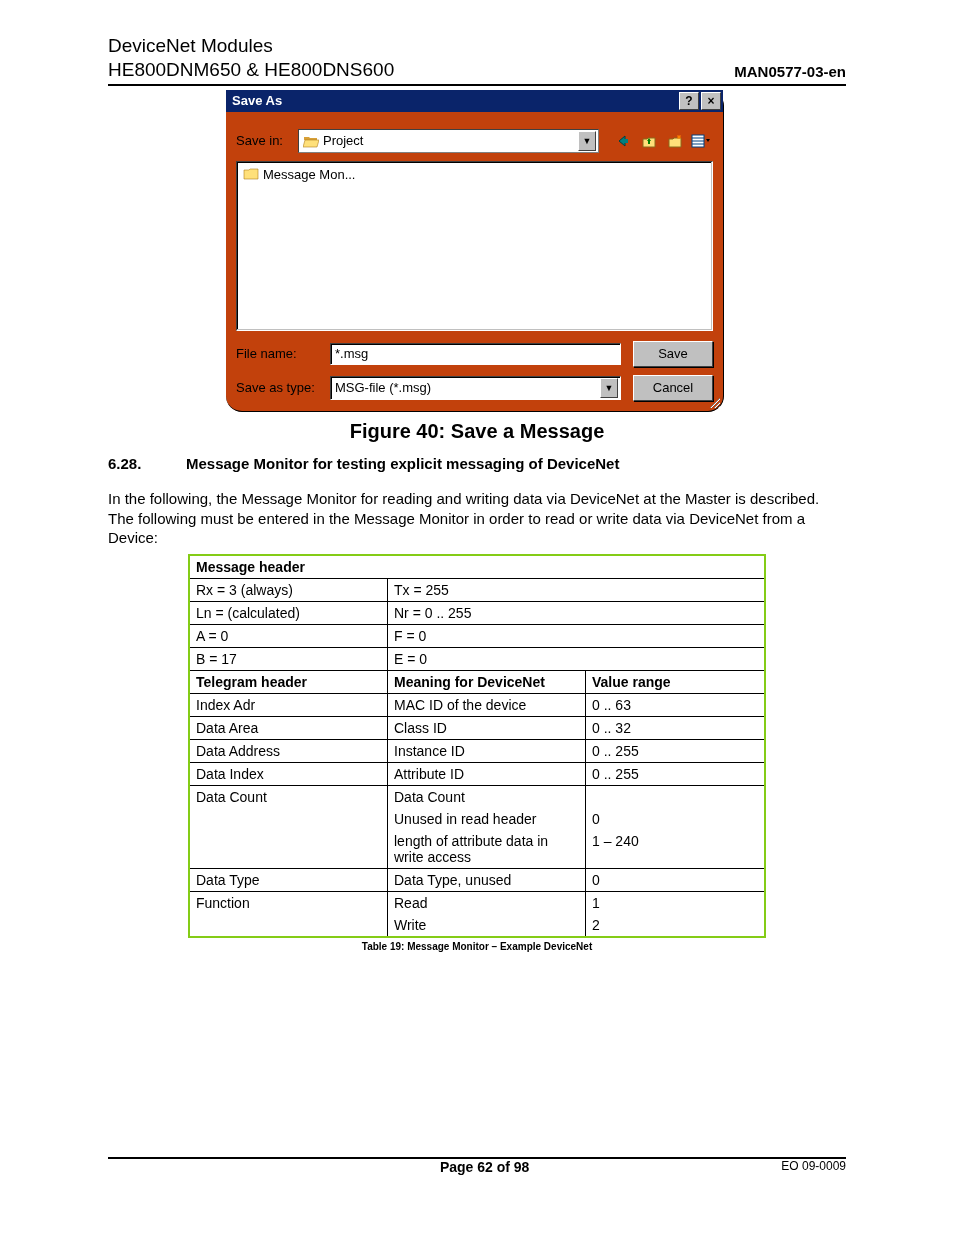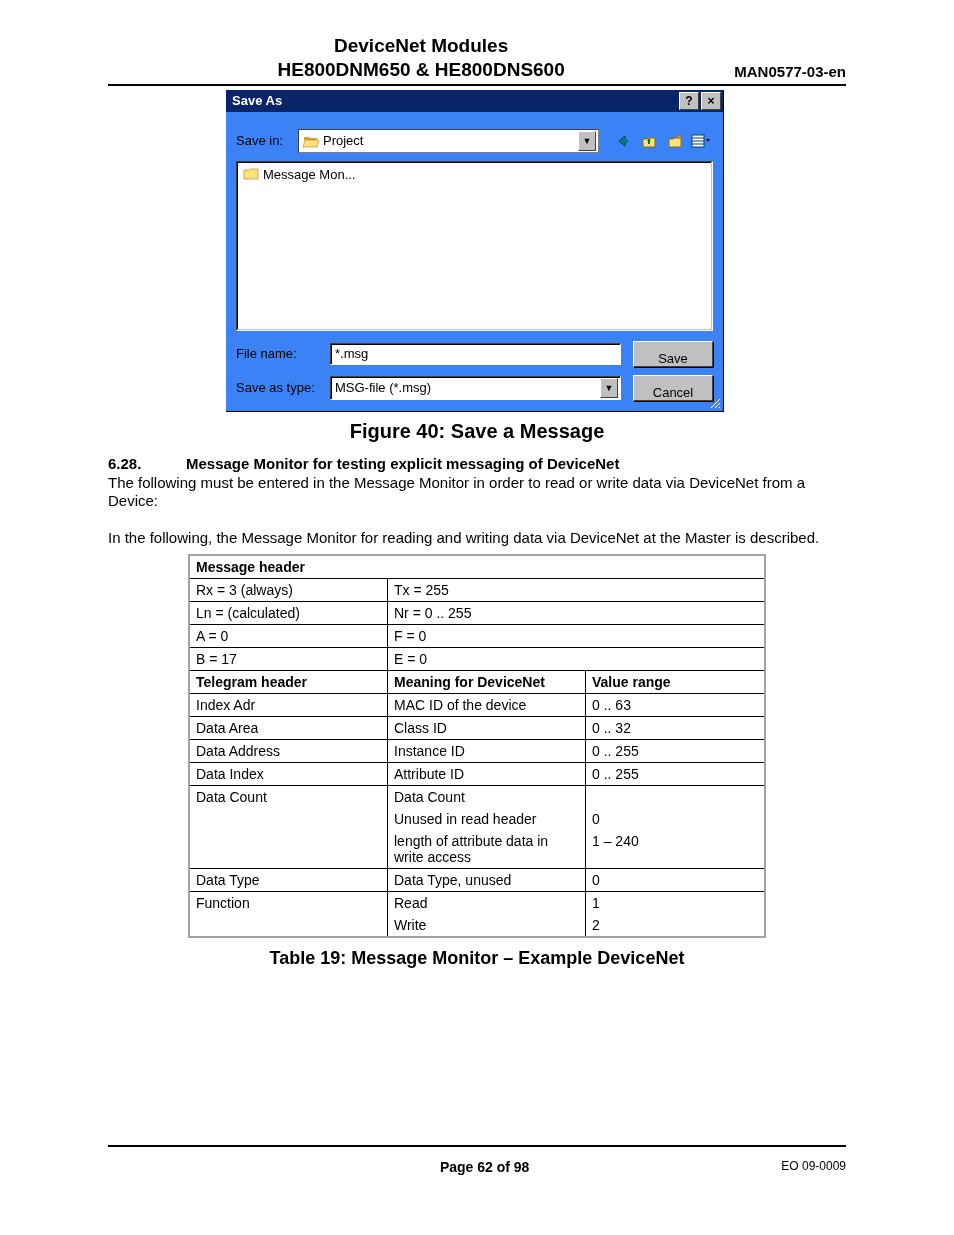--- a/index.html
+++ b/index.html
@@ -19,22 +19,22 @@
   }
   
   .header {
     display: flex;
     align-items: flex-end;
     border-bottom: 2.5px solid #000;
     padding-bottom: 2px;
   }
   .header .titles {
     flex: 1;
-    text-align: center;
-    font-weight: bold;
+    text-align: left;
+    font-weight: normal;
     font-size: 19px;
     line-height: 1.25;
   }
   .header .manual {
     font-weight: bold;
     font-size: 15px;
     padding-bottom: 2px;
     white-space: nowrap;
   }
 
@@ -42,26 +42,27 @@
   .body-text {
     font-size: 15px;
     line-height: 1.25;
     margin-top: 110px;
   }
 
   
   .saveas {
     width: 497px;
     margin: 4px 0 8px 118px;
-    background: #3b82f6;
+    background: #c2410c;
     border-right: 1px solid #000;
     border-bottom: 1px solid #000;
     font-family: Tahoma, Arial, sans-serif;
     font-size: 13px;
     color: #000;
+    border-radius: 16px;
   }
   .titlebar {
     background: #0a246a;
     color: #fff;
     display: flex;
     align-items: center;
     height: 22px;
     padding: 0 2px 0 6px;
     font-weight: bold;
   }
@@ -161,21 +162,21 @@
     flex: 1;
   }
   .btn {
     width: 78px; height: 24px;
     background: #c0c0c0;
     border: 1px solid #fff;
     border-right-color: #404040;
     border-bottom-color: #404040;
     box-shadow: 1px 1px 0 #000;
     margin-left: 12px;
-    display: flex; align-items: flex-end; justify-content: center;
+    display: flex; align-items: center; justify-content: center;
   }
   .resize-grip {
     position: absolute;
     right: 2px; bottom: 2px;
     width: 14px; height: 14px;
   }
   .resize-grip svg { display: block; }
 
   
   .fig-caption {
@@ -196,47 +197,47 @@
     margin-top: 18px;
     line-height: 1.25;
   }
 
   
   table.msgtbl {
     border-collapse: collapse;
     margin: 6px auto 0 auto;
     width: 578px;
     font-size: 14px;
-    border: 2px solid #a3a3a3;
+    border: 2px solid #84cc16;
   }
   table.msgtbl td, table.msgtbl th {
     border: 1px solid #000;
     padding: 3px 6px;
     text-align: left;
     vertical-align: top;
   }
   table.msgtbl th {
     font-weight: bold;
   }
   .tbl-caption {
     text-align: center;
     font-weight: bold;
-    font-size: 18px;
-    margin-top: 10px;
+    font-size: 10px;
+    margin-top: 3px;
   }
 
   
   .footer {
     position: absolute;
     left: 108px; right: 108px;
     bottom: 60px;
     border-top: 2px solid #000;
     display: flex;
     align-items: flex-start;
-    padding-top: 12px;
+    padding-top: 0;
     font-size: 14px;
   }
   .footer .pg {
     flex: 1;
     text-align: center;
     font-weight: bold;
   }
   .footer .eo {
     font-size: 12px;
   }
@@ -374,22 +375,22 @@
     </div>
   </div>
 
   <div class="fig-caption">Figure 40: Save a Message</div>
 
   <div class="section-row">
     <span class="num">6.28.</span>
     <span>Message Monitor for testing explicit messaging of DeviceNet</span>
   </div>
 
+  <div class="para">In the following, the Message Monitor for reading and writing data via DeviceNet at the Master is described.</div>
   <div class="para" style="margin-top:2px">The following must be entered in the Message Monitor in order to read or write data via DeviceNet from a Device:</div>
-  <div class="para">In the following, the Message Monitor for reading and writing data via DeviceNet at the Master is described.</div>
 
   <table class="msgtbl">
     <tbody>
         <tr>
           <th colspan="3">Message header</th>
         </tr>
     <tr>
       <td>Rx = 3 (always)</td>
       <td colspan="2">Tx = 255</td>
     </tr>

